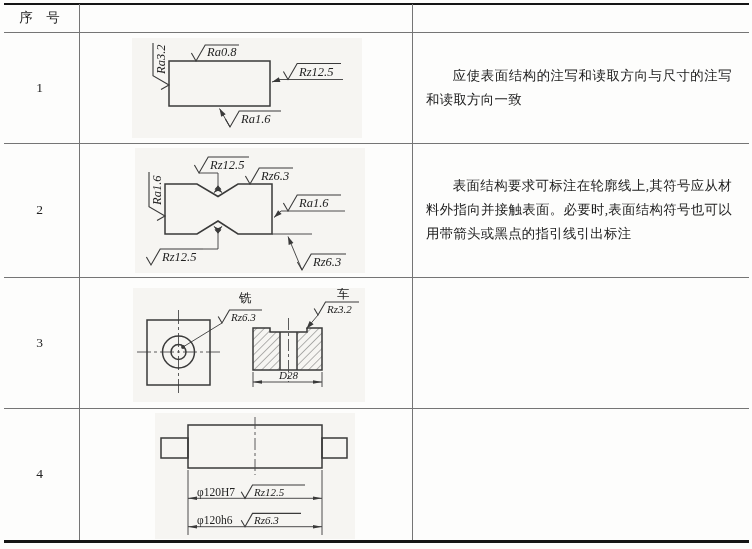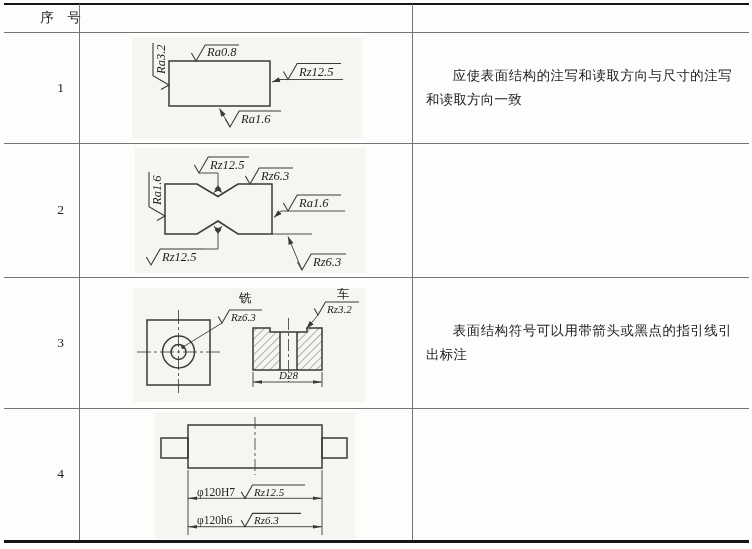--- a/index.html
+++ b/index.html
@@ -4,21 +4,21 @@
 <style>
   html,body{margin:0;padding:0;}
   body{
     width:752px;height:549px;position:relative;background:#fdfdfc;
     font-family:"Liberation Serif","DejaVu Serif",serif;color:#1b1b1b;
     overflow:hidden;
   }
   .hline{position:absolute;left:4px;width:745px;height:1px;background:#757575;}
   .hline.thick{background:#151515;}
   .vline{position:absolute;top:4px;height:536px;width:1px;background:#757575;}
-  .cell{position:absolute;display:flex;align-items:center;justify-content:center;padding-left:21px;}
+  .cell{position:absolute;display:flex;align-items:center;justify-content:center;}
   .header-cell{font-size:13.5px;color:#222;}
   .num-cell{font-size:13.5px;color:#222;}
   .desc-cell{position:absolute;display:flex;align-items:center;}
   .desc-cell p{
     margin:0;padding:0 20px 0 14px;font-size:13.4px;line-height:24px;
     text-align:justify;text-indent:2em;letter-spacing:0.3px;color:#1b1b1b;
   }
   svg.diagram{position:absolute;background:#f6f5f2;}
   svg text{font-family:"Liberation Serif","DejaVu Serif",serif;fill:#222;}
   .lbl{font-size:12.5px;font-style:italic;}
@@ -50,22 +50,22 @@
   <div class="cell header-cell" style="left:0;top:4px;width:79px;height:28px;">序　号</div>
 
   <div class="cell num-cell" style="left:0;top:32px;width:79px;height:111px;">1</div>
   <div class="cell num-cell" style="left:0;top:143px;width:79px;height:134px;">2</div>
   <div class="cell num-cell" style="left:0;top:277px;width:79px;height:131px;">3</div>
   <div class="cell num-cell" style="left:0;top:408px;width:79px;height:131px;">4</div>
 
   <div class="desc-cell" style="left:412px;top:32px;width:340px;height:111px;">
     <p>应使表面结构的注写和读取方向与尺寸的注写和读取方向一致</p>
   </div>
-  <div class="desc-cell" style="left:412px;top:277px;width:340px;height:131px;">
-    <p>表面结构符号可以用带箭头或黑点的指引线引出标注</p>
+  <div class="desc-cell" style="left:412px;top:143px;width:340px;height:134px;">
+    <p>表面结构要求可标注在轮廓线上,其符号应从材料外指向并接触表面。必要时,表面结构符号也可以用带箭头或黑点的指引线引出标注</p>
   </div>
 
   <svg class="diagram" style="left:132px;top:38px;" width="230" height="100" viewBox="0 0 230 100">
     <defs>
       <marker id="a1" markerUnits="userSpaceOnUse" markerWidth="9" markerHeight="8" refX="8.5" refY="4" orient="auto">
         <path d="M0.5,1.4 L8.5,4 L0.5,6.6 Z" fill="#3a3a3a"></path>
       </marker>
     </defs>
     <rect x="37" y="23" width="101" height="45" fill="#fdfdfc" class="ln part"></rect>
     <g>

